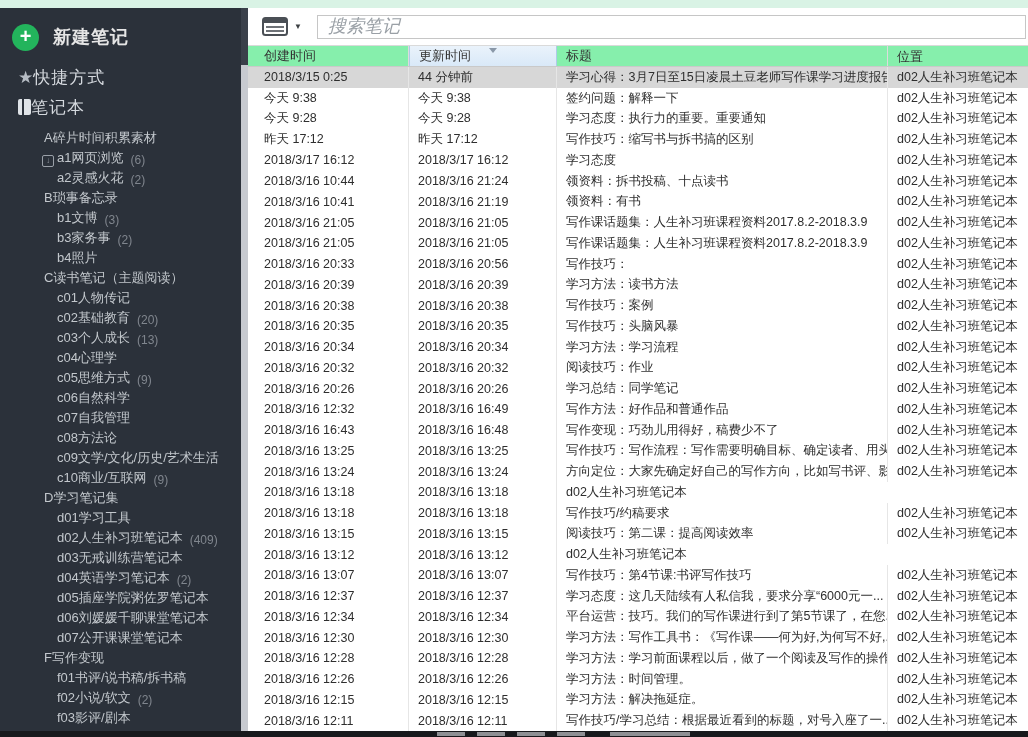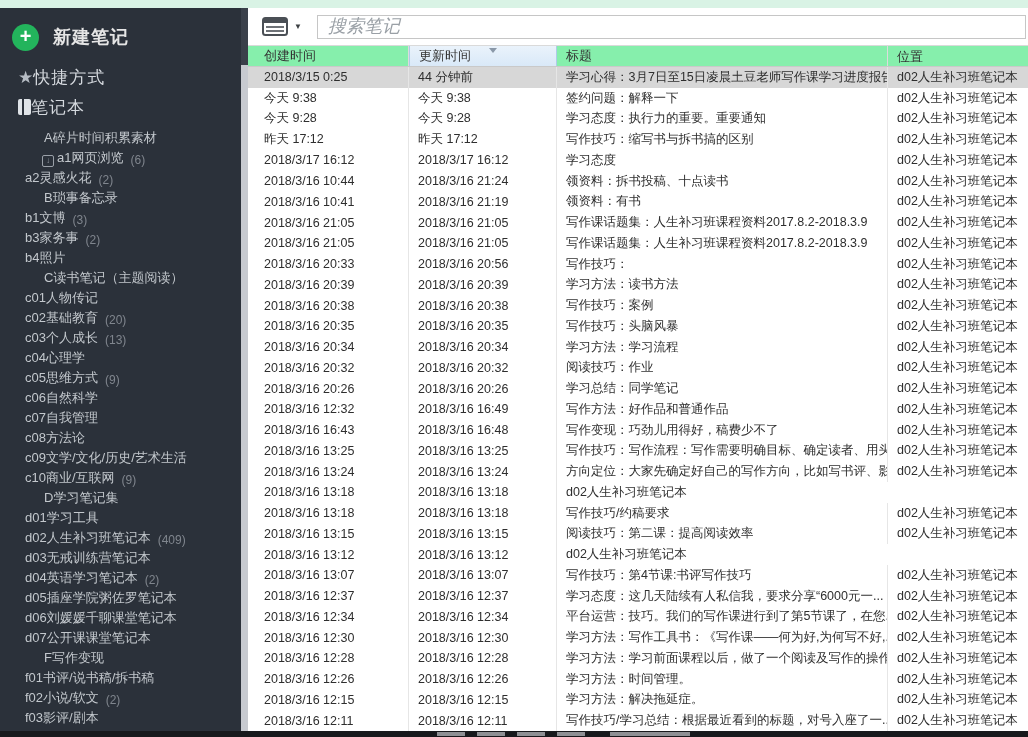--- a/index.html
+++ b/index.html
@@ -23,21 +23,21 @@
   .side-section.first { margin-top:8px; }
   .section-label { font-size:17px; color:#d5d9de; letter-spacing:1px; }
   .star-glyph { font-size:17px; color:#b6bcc4; line-height:1; }
   .book-icon { position:relative; width:13px; height:16px; background:#dfe3e7; border-radius:2px; }
   .book-icon::before { content:""; position:absolute; left:4px; top:0; width:2px; height:100%; background:#2b313a; }
 
   .tree { margin-top:5px; }
   .tree-item { display:flex; align-items:flex-end; height:20px; font-size:13px;
     color:#c3c8cd; white-space:nowrap; cursor:pointer; }
   .tree-item.lv1 { padding-left:44px; }
-  .tree-item.lv2 { padding-left:25px; }
+  .tree-item.lv2 { padding-left:57px; }
   .tree-item.lv2.has-icon { padding-left:42px; }
   .tree-icon { display:none; width:12px; height:12px; border:1px solid #9aa0a8; border-radius:2px;
     margin-right:3px; align-items:center; justify-content:center; font-size:8px; color:#9aa0a8; line-height:1; }
   .tree-count { margin-left:7px; font-size:12px; color:#80868e; }
 
   .side-scrollbar { position:absolute; top:0; right:0; width:7px; height:100%; background:#3a404a; }
   .side-scroll-thumb { position:absolute; top:57px; right:0; width:7px; height:calc(100% - 57px); background:#c7cad0; }
 
   
   .main { flex:1; display:flex; flex-direction:column; background:#fff; min-width:0; }

